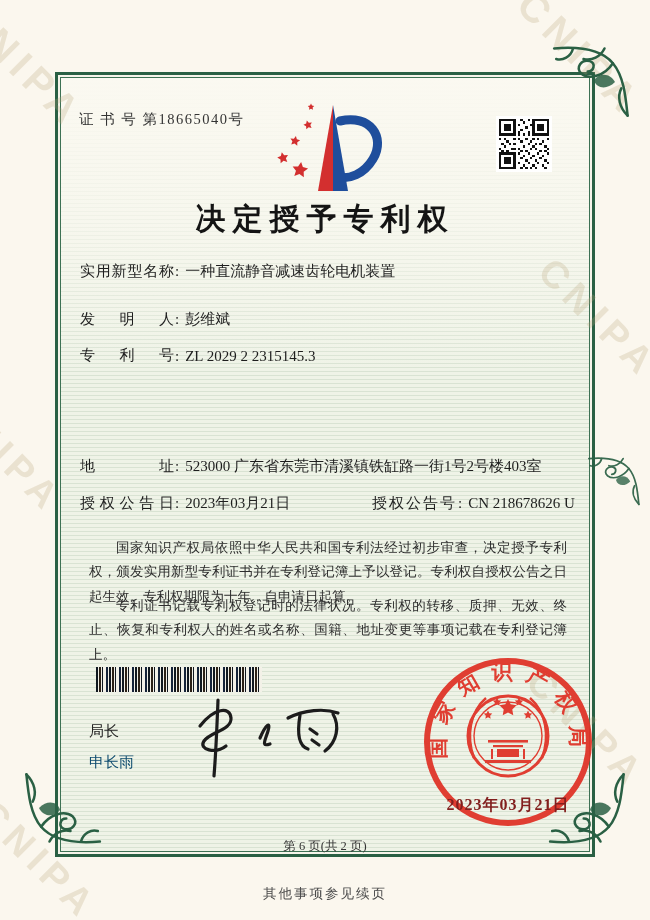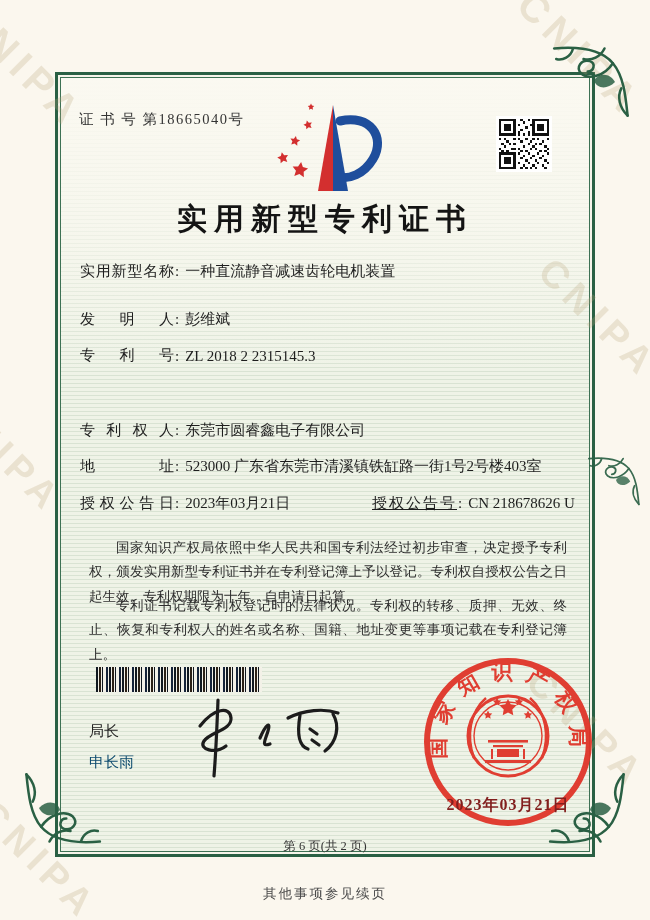--- a/index.html
+++ b/index.html
@@ -36,21 +36,21 @@
   .logo{position:absolute;left:270px;top:101px;width:126px;height:94px;}
   .qr{position:absolute;left:496px;top:116px;width:56px;height:56px;background:#fff;padding:3px;box-sizing:border-box;}
   .title{
     position:absolute;left:0;top:199px;width:650px;text-align:center;
     font-size:30px;font-weight:bold;letter-spacing:7px;color:#141414;
   }
   .row{position:absolute;left:80px;width:500px;font-size:15px;white-space:nowrap;color:#1e1e1e;}
   .flabel{display:inline-block;width:94px;text-align:justify;text-align-last:justify;vertical-align:bottom;}
   .colon{margin:0 6px 0 1px;}
   .pair2{position:absolute;left:292px;top:0;}
-  .pair2 .flabel2{letter-spacing:2px;text-decoration:underline;}
+  .pair2 .flabel2{letter-spacing:2px;}
   .para{
     position:absolute;left:89px;width:478px;font-size:13.5px;line-height:1.82;
     text-indent:2em;text-align:justify;color:#2d2d2d;
   }
   .barcode{
     position:absolute;left:96px;top:667px;width:166px;height:25px;
     background:repeating-linear-gradient(90deg,
       #101820 0 2px,#f3f1e8 2px 3px,
       #2b2117 3px 5px,#f3f1e8 5px 6px,
       #101820 6px 7px,#f3f1e8 7px 10px,
@@ -133,33 +133,30 @@
         <path fill-rule="evenodd" d="M0 0h7v7H0zM1 1v5h5V1z"></path>
           <rect x="2" y="2" width="3" height="3"></rect>
         <path fill-rule="evenodd" d="M14 0h7v7h-7zM15 1v5h5V1z"></path>
           <rect x="16" y="2" width="3" height="3"></rect>
         <path fill-rule="evenodd" d="M0 14h7v7H0zM1 15v5h5v-5z"></path>
           <rect x="2" y="16" width="3" height="3"></rect>
         <path d="M9 0h1v1H9zM12 0h1v1h-1zM10 1h1v1h-1zM13 2h1v1h-1zM8 2h1v1H8zM11 3h1v1h-1zM9 4h1v1H9zM12 5h1v1h-1zM8 5h1v1H8zM8 6h1v1H8zM10 6h1v1h-1zM12 6h1v1h-1zM6 8h1v1H6zM6 10h1v1H6zM6 12h1v1H6zM0 8h1v1H0zM2 8h1v1H2zM3 9h1v1H3zM1 10h1v1H1zM4 10h1v1H4zM2 11h1v1H2zM5 12h1v1H5zM0 12h1v1H0zM3 13h1v1H3zM1 13h1v1H1zM8 8h1v1H8zM9 9h1v1H9zM11 8h1v1h-1zM13 9h1v1h-1zM14 8h1v1h-1zM16 8h1v1h-1zM18 9h1v1h-1zM20 8h1v1h-1zM15 10h1v1h-1zM17 10h1v1h-1zM19 11h1v1h-1zM20 12h1v1h-1zM14 11h1v1h-1zM12 10h1v1h-1zM10 11h1v1h-1zM8 12h1v1H8zM9 13h1v1H9zM11 13h1v1h-1zM13 12h1v1h-1zM15 12h1v1h-1zM17 13h1v1h-1zM19 13h1v1h-1zM8 14h1v1H8zM10 15h1v1h-1zM12 14h1v1h-1zM14 15h1v1h-1zM16 14h1v1h-1zM18 15h1v1h-1zM20 14h1v1h-1zM9 16h1v1H9zM11 17h1v1h-1zM13 16h1v1h-1zM15 17h1v1h-1zM17 16h1v1h-1zM19 17h1v1h-1zM20 18h1v1h-1zM8 18h1v1H8zM10 19h1v1h-1zM12 18h1v1h-1zM14 19h1v1h-1zM16 18h1v1h-1zM18 19h1v1h-1zM15 20h1v1h-1zM11 20h1v1h-1zM9 20h1v1H9zM19 20h1v1h-1zM13 20h1v1h-1z"></path>
       </g>
     </svg>
 
-    <div class="title">实用新型专利证书</div>
+    <div class="title">决定授予专利权</div>
 
     <div class="row" style="top:262px">
       <span class="flabel">实用新型名称</span><span class="colon">:</span><span>一种直流静音减速齿轮电机装置</span>
     </div>
     <div class="row" style="top:310px">
       <span class="flabel">发明人</span><span class="colon">:</span><span>彭维斌</span>
     </div>
     <div class="row" style="top:346px">
-      <span class="flabel">专利号</span><span class="colon">:</span><span>ZL 2018 2 2315145.3</span>
-    </div>
-    <div class="row" style="top:421px">
-      <span class="flabel">专利权人</span><span class="colon">:</span><span>东莞市圆睿鑫电子有限公司</span>
+      <span class="flabel">专利号</span><span class="colon">:</span><span>ZL 2029 2 2315145.3</span>
     </div>
     <div class="row" style="top:457px">
       <span class="flabel">地址</span><span class="colon">:</span><span>523000 广东省东莞市清溪镇铁缸路一街1号2号楼403室</span>
     </div>
     <div class="row" style="top:494px">
       <span class="flabel">授权公告日</span><span class="colon">:</span><span>2023年03月21日</span>
       <span class="pair2">
         <span class="flabel2">授权公告号</span><span class="colon">:</span><span>CN 218678626 U</span>
       </span>
     </div>

